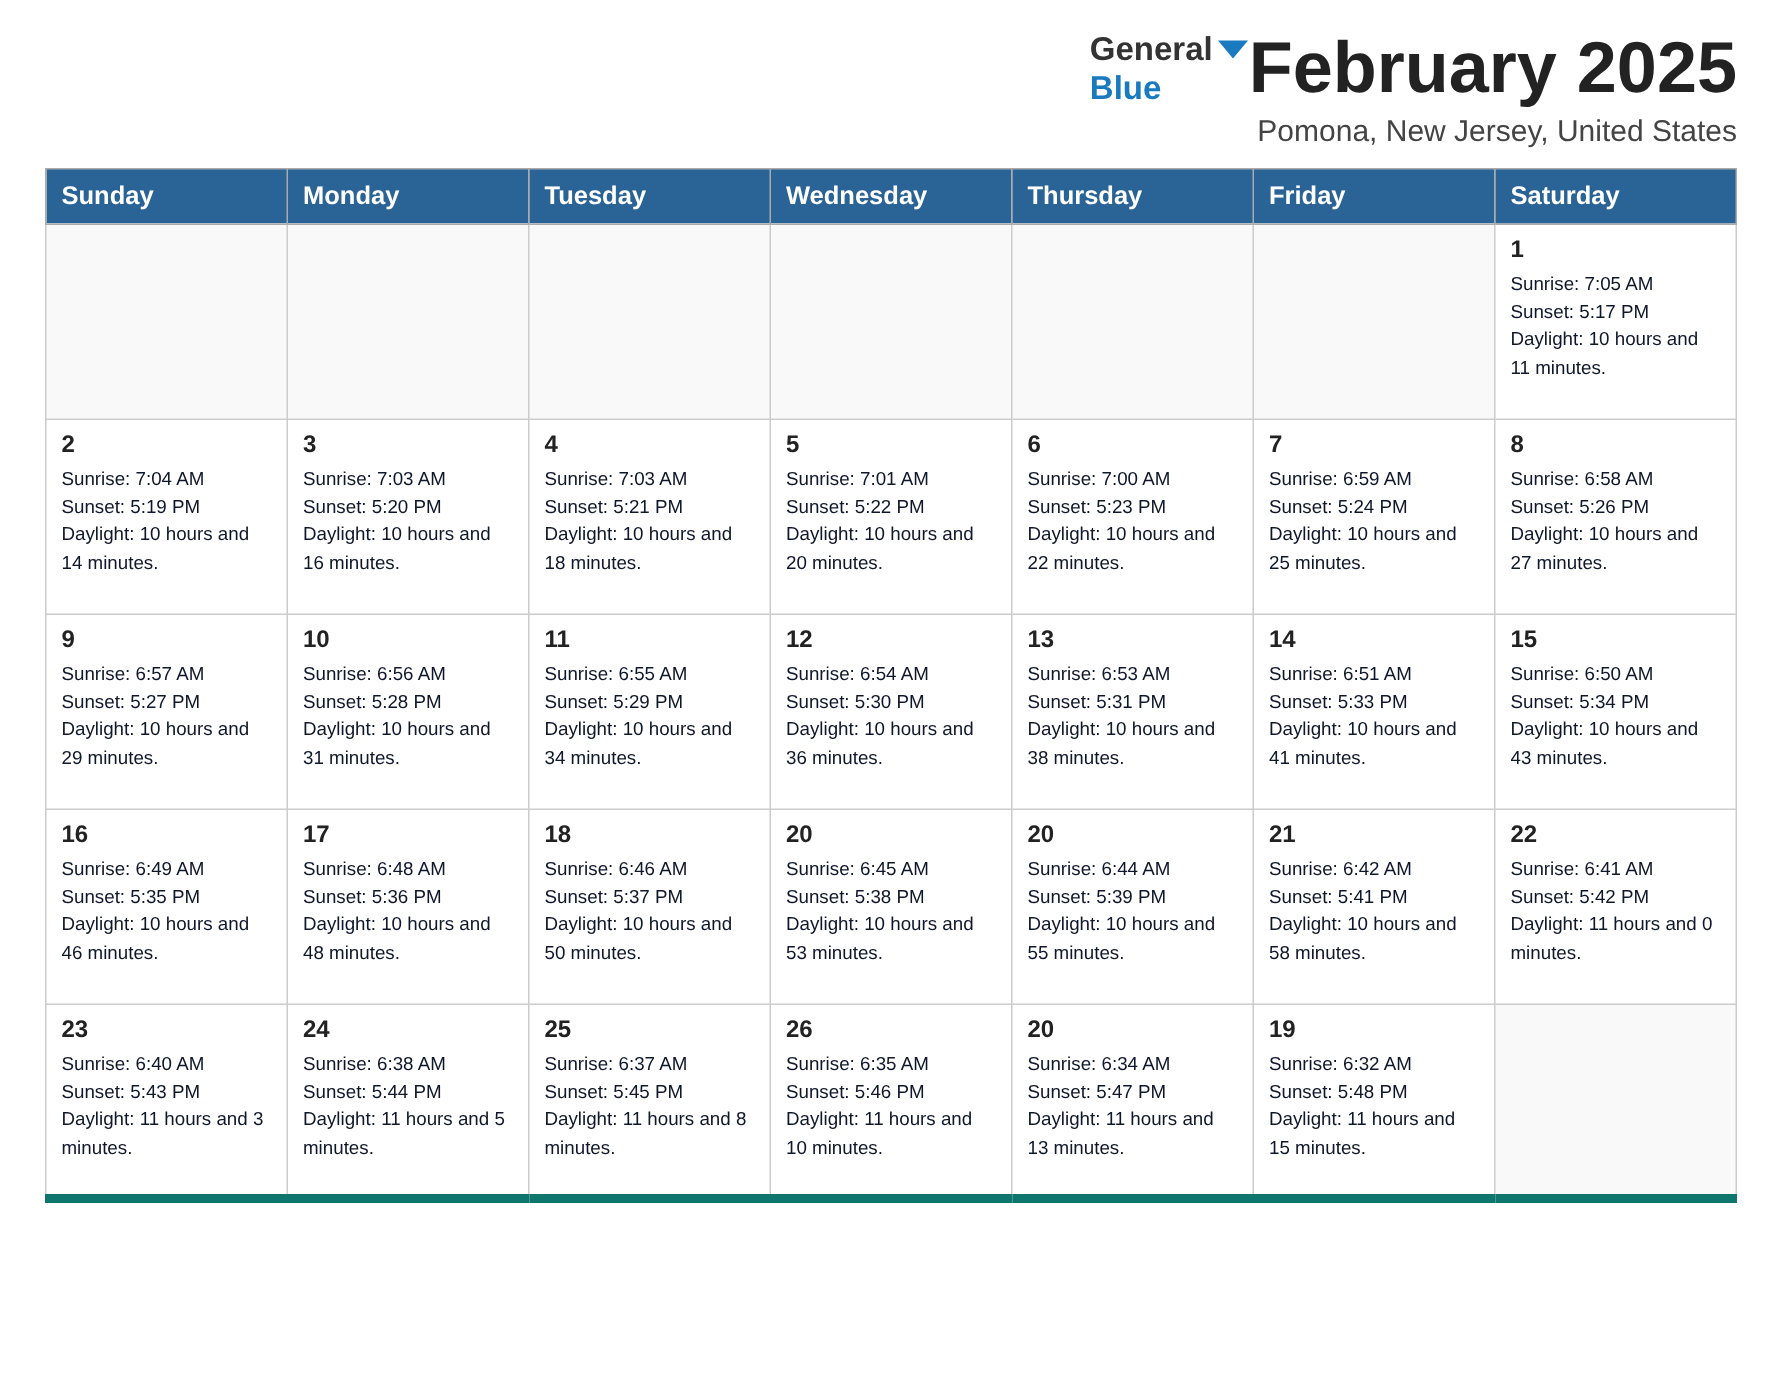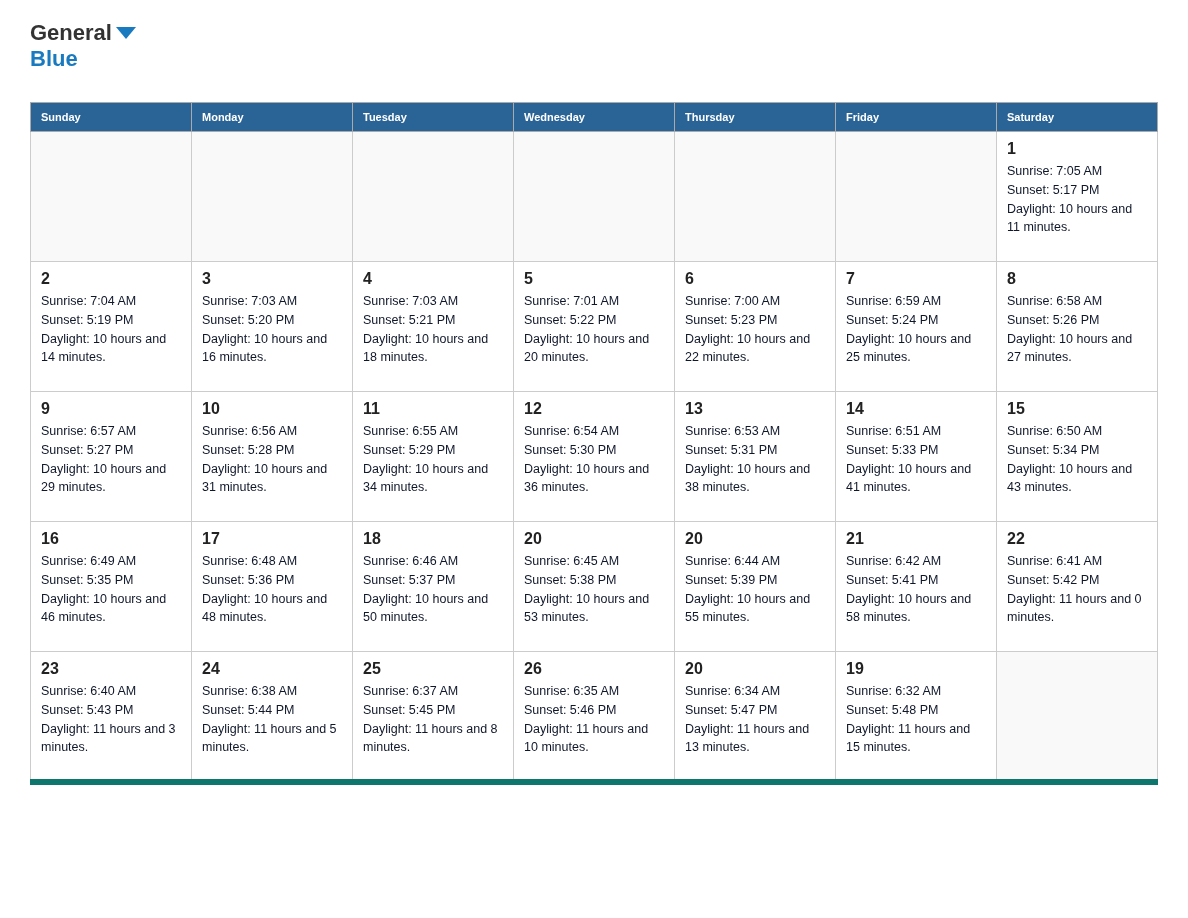--- a/index.html
+++ b/index.html
@@ -5,23 +5,23 @@
     * { box-sizing: border-box; margin: 0; padding: 0; }
     body {
       font-family: Arial, sans-serif;
       background: #fff;
       padding: 20px 30px;
       width: 1188px;
       min-height: 918px;
     }
     .header {
       display: flex;
-      justify-content: flex-start;
+      justify-content: flex-end;
       align-items: flex-start;
-      margin-bottom: 30px;
+      margin-bottom: 12px;
     }
     .logo {
       display: flex;
       flex-direction: column;
       align-items: flex-start;
     }
     .logo-arrow {
       width: 0;
       height: 0;
       border-left: 10px solid transparent;
@@ -56,21 +56,21 @@
       margin-top: 4px;
     }
     .calendar {
       width: 100%;
       border-collapse: collapse;
       border: 1px solid #aaa;
     }
     .calendar th {
       background-color: #2a6496;
       color: #fff;
-      font-size: 11px;
+      font-size: 17px;
       font-weight: bold;
       padding: 8px 10px;
       text-align: left;
       border: 1px solid #aaa;
     }
     .calendar td {
       vertical-align: top;
       padding: 8px 10px;
       border: 1px solid #ccc;
       font-size: 13px;
@@ -101,20 +101,24 @@
 </head>
 <body>
 
 <div class="header">
   <div class="logo">
     <div class="logo-line1">
       <span style="font-size:22px;font-weight:bold;color:#333;">General</span>
       <span class="logo-arrow"></span>
     </div>
     <span class="logo-blue">Blue</span>
+  </div>
+  <div class="title-section">
+    <div class="calendar-title">February 2025</div>
+    <div class="calendar-subtitle">Pomona, New Jersey, United States</div>
   </div>
 </div>
 
 <table class="calendar">
   <thead>
     <tr>
     <th>Sunday</th>
         <th>Monday</th>
         <th>Tuesday</th>
         <th>Wednesday</th>

